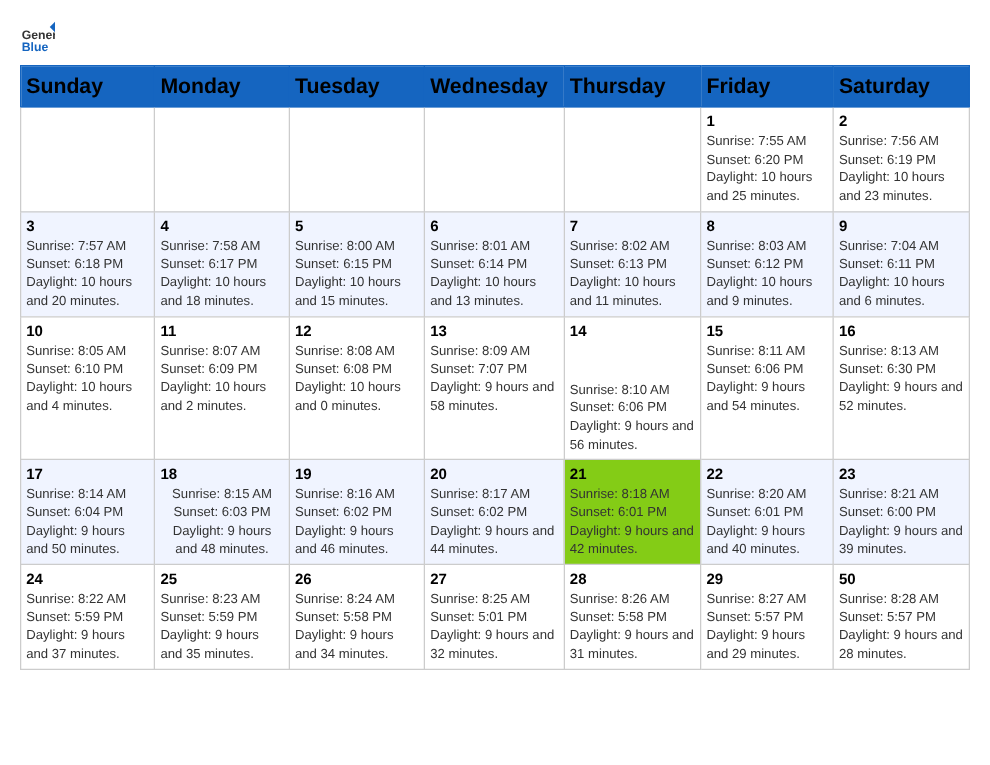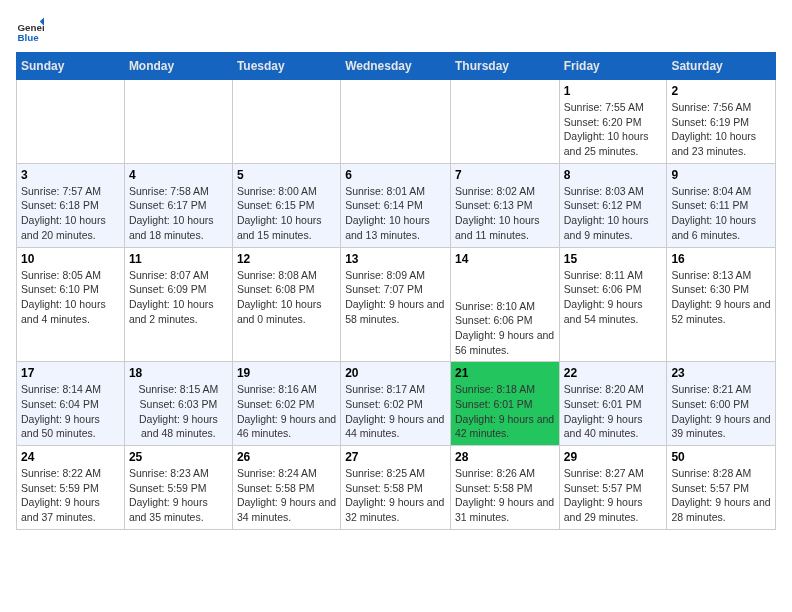--- a/index.html
+++ b/index.html
@@ -37,24 +37,24 @@
       font-size: 14px;
       color: #555;
     }
     table {
       width: 100%;
       border-collapse: collapse;
       font-size: 11px;
     }
     thead tr th {
       background: #1565c0;
-      color: #e5e5e5;
+      color: #000000;
       padding: 6px 4px;
       text-align: left;
-      font-size: 12px;
+      font-size: 17px;
       font-weight: bold;
       border: 1px solid #1565c0;
     }
     tbody tr td {
       vertical-align: top;
       padding: 4px;
       border: 1px solid #ccc;
       min-height: 70px;
       background: #fff;
       width: 113px;
@@ -159,21 +159,21 @@
 Daylight: 10 hours and 11 minutes.</div>
         </td>
         <td style="background: rgb(240, 244, 255);">
           <div class="day-num">8</div>
           <div class="day-info" style="white-space: pre-line;">Sunrise: 8:03 AM
 Sunset: 6:12 PM
 Daylight: 10 hours and 9 minutes.</div>
         </td>
         <td style="background: rgb(240, 244, 255);">
           <div class="day-num">9</div>
-          <div class="day-info" style="white-space: pre-line;">Sunrise: 8:04 AM
+          <div class="day-info" style="white-space: pre-line;">Sunrise: 7:04 AM
 Sunset: 6:11 PM
 Daylight: 10 hours and 6 minutes.</div>
         </td>
       </tr>
       <tr>
         <td>
           <div class="day-num">10</div>
           <div class="day-info" style="white-space: pre-line;">Sunrise: 8:05 AM
 Sunset: 6:10 PM
 Daylight: 10 hours and 4 minutes.</div>
@@ -233,21 +233,21 @@
           <div class="day-info" style="white-space: pre-line;">Sunrise: 8:16 AM
 Sunset: 6:02 PM
 Daylight: 9 hours and 46 minutes.</div>
         </td>
         <td style="background: rgb(240, 244, 255);">
           <div class="day-num">20</div>
           <div class="day-info" style="white-space: pre-line;">Sunrise: 8:17 AM
 Sunset: 6:02 PM
 Daylight: 9 hours and 44 minutes.</div>
         </td>
-        <td style="background: #22c55e;">
+        <td style="background: #84cc16;">
           <div class="day-num">21</div>
           <div class="day-info" style="white-space: pre-line;">Sunrise: 8:18 AM
 Sunset: 6:01 PM
 Daylight: 9 hours and 42 minutes.</div>
         </td>
         <td style="background: rgb(240, 244, 255);">
           <div class="day-num">22</div>
           <div class="day-info" style="white-space: pre-line;">Sunrise: 8:20 AM
 Sunset: 6:01 PM
 Daylight: 9 hours and 40 minutes.</div>
@@ -274,21 +274,21 @@
         </td>
         <td>
           <div class="day-num">26</div>
           <div class="day-info" style="white-space: pre-line;">Sunrise: 8:24 AM
 Sunset: 5:58 PM
 Daylight: 9 hours and 34 minutes.</div>
         </td>
         <td>
           <div class="day-num">27</div>
           <div class="day-info" style="white-space: pre-line;">Sunrise: 8:25 AM
-Sunset: 5:58 PM
+Sunset: 5:01 PM
 Daylight: 9 hours and 32 minutes.</div>
         </td>
         <td>
           <div class="day-num">28</div>
           <div class="day-info" style="white-space: pre-line;">Sunrise: 8:26 AM
 Sunset: 5:58 PM
 Daylight: 9 hours and 31 minutes.</div>
         </td>
         <td>
           <div class="day-num">29</div>

